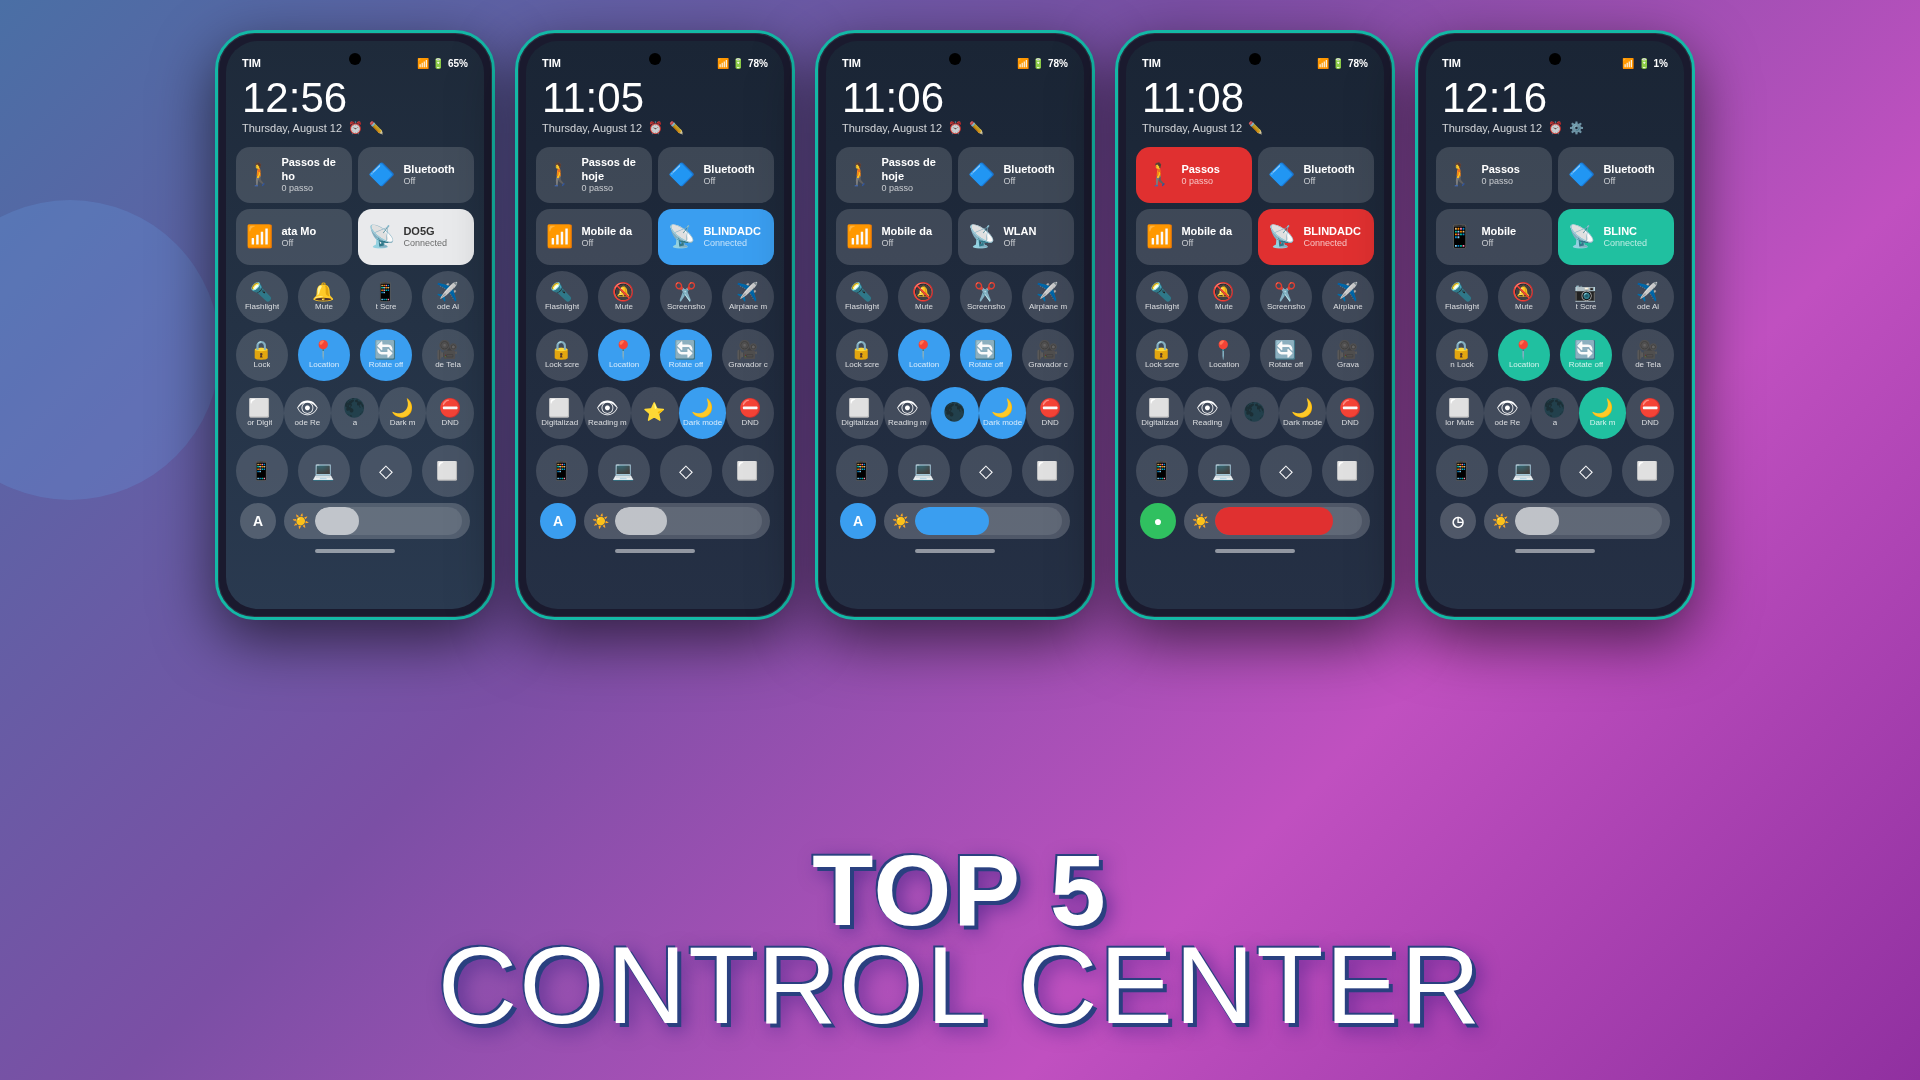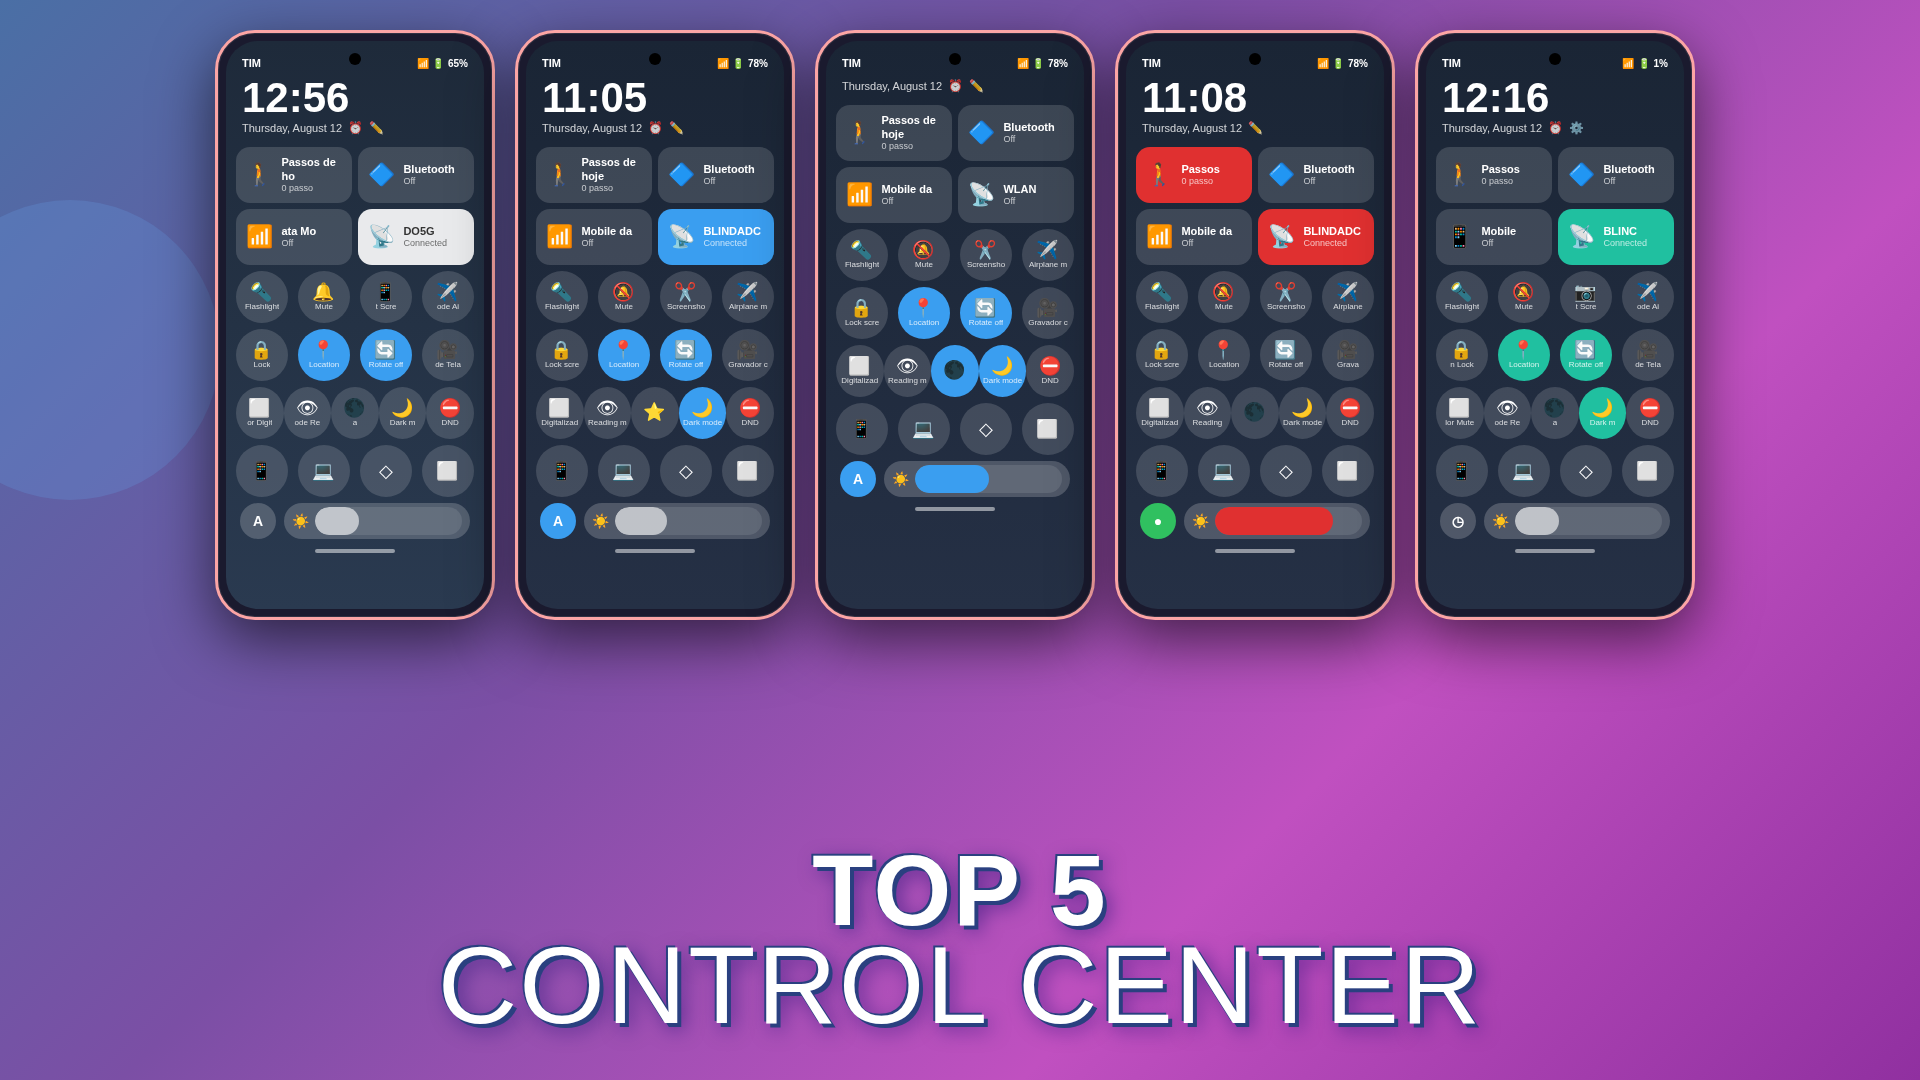--- a/index.html
+++ b/index.html
@@ -39,21 +39,21 @@
       position: relative;
       width: 290px;
       flex-shrink: 0;
     }
 
     .phone-outer {
       width: 280px;
       height: 590px;
       border-radius: 40px;
       background: #1a1a2e;
-      border: 3px solid #fca5a5;
+      border: 3px solid #14b8a6;
       position: relative;
       overflow: hidden;
       box-shadow: 0 20px 60px rgba(0,0,0,0.6), inset 0 0 0 1px rgba(255,255,255,0.1);
     }
 
     .phone-screen {
       position: absolute;
       top: 8px;
       left: 8px;
       right: 8px;
@@ -75,21 +75,21 @@
     }
     .status-icons { display: flex; align-items: center; gap: 3px; font-size: 10px; }
 
     
     .time-date {
       padding: 4px 16px 8px;
       color: #fff;
     }
     .time {
       font-size: 42px;
-      font-weight: 700;
+      font-weight: 400;
       line-height: 1;
     }
     .date-line {
       display: flex;
       align-items: center;
       gap: 6px;
       font-size: 11px;
       color: rgba(255,255,255,0.8);
       margin-top: 2px;
     }
@@ -555,20 +555,21 @@
         <div class="screen-content">
           <div class="status-bar">
             <span>TIM</span>
             <div class="status-icons">
               <span>📶</span>
                 <span>🔋</span>
               <span>78%</span>
             </div>
           </div>
           <div class="time-date">
+            <div class="time">11:06</div>
             <div class="date-line">
               <span>Thursday, August 12</span>
               <span class="date-icon">⏰</span>
               <span class="date-icon">✏️</span>
             </div>
           </div>
           <div class="controls-area">
             <div class="top-row">
               <div class="tile-wide">
                 <span class="tile-icon">🚶</span>

